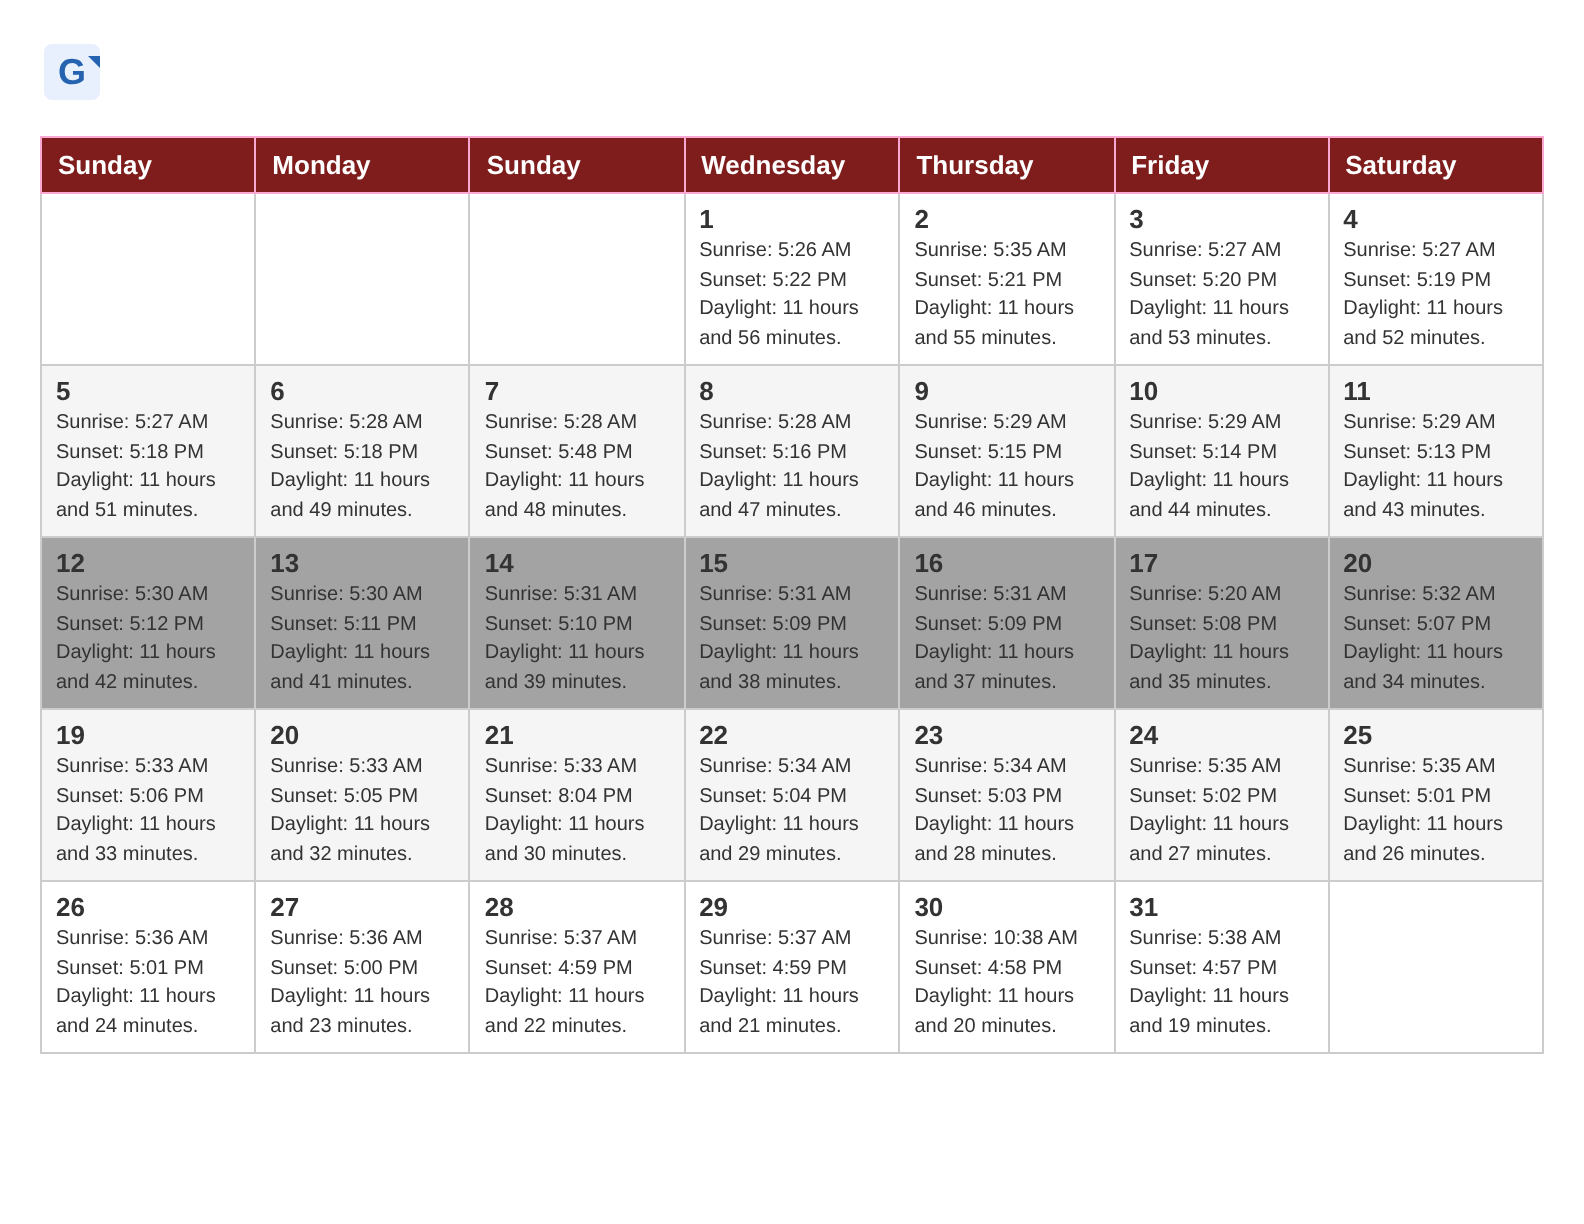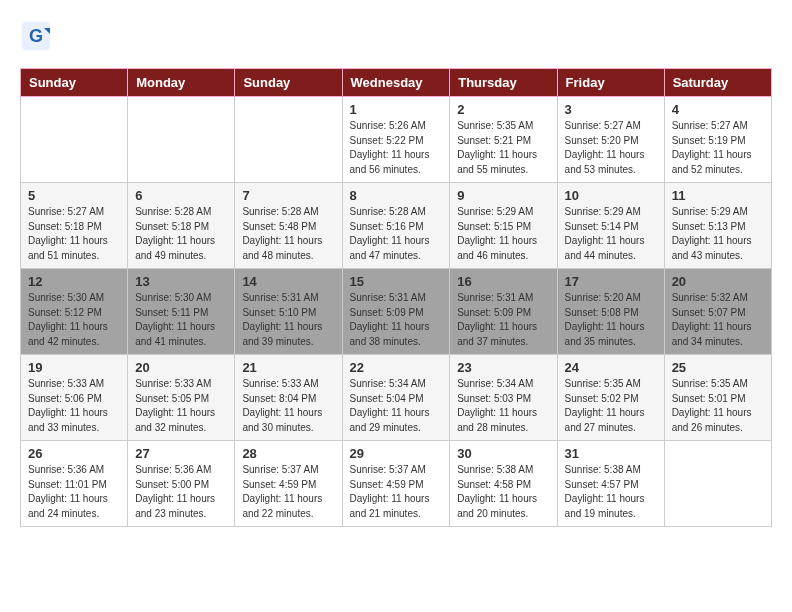--- a/index.html
+++ b/index.html
@@ -282,21 +282,21 @@
           <span class="day-number">25</span>
           <div class="day-info">Sunrise: 5:35 AM
 Sunset: 5:01 PM
 Daylight: 11 hours and 26 minutes.</div>
         </td>
       </tr>
       <tr class="row-5">
         <td>
           <span class="day-number">26</span>
           <div class="day-info">Sunrise: 5:36 AM
-Sunset: 11:01 PM
+Sunset: 5:01 PM
 Daylight: 11 hours and 24 minutes.</div>
         </td>
         <td>
           <span class="day-number">27</span>
           <div class="day-info">Sunrise: 5:36 AM
 Sunset: 5:00 PM
 Daylight: 11 hours and 23 minutes.</div>
         </td>
         <td>
           <span class="day-number">28</span>
@@ -305,21 +305,21 @@
 Daylight: 11 hours and 22 minutes.</div>
         </td>
         <td>
           <span class="day-number">29</span>
           <div class="day-info">Sunrise: 5:37 AM
 Sunset: 4:59 PM
 Daylight: 11 hours and 21 minutes.</div>
         </td>
         <td>
           <span class="day-number">30</span>
-          <div class="day-info">Sunrise: 5:38 AM
+          <div class="day-info">Sunrise: 10:38 AM
 Sunset: 4:58 PM
 Daylight: 11 hours and 20 minutes.</div>
         </td>
         <td>
           <span class="day-number">31</span>
           <div class="day-info">Sunrise: 5:38 AM
 Sunset: 4:57 PM
 Daylight: 11 hours and 19 minutes.</div>
         </td>
         <td class="empty-cell"></td>

